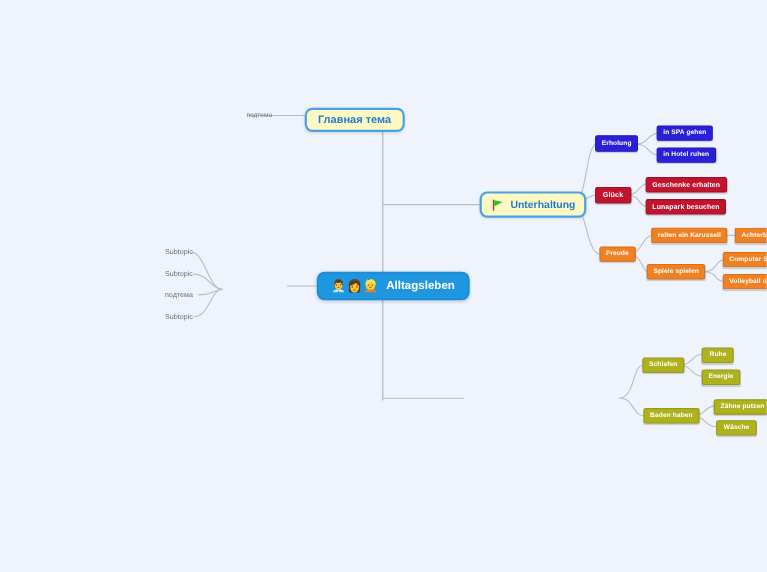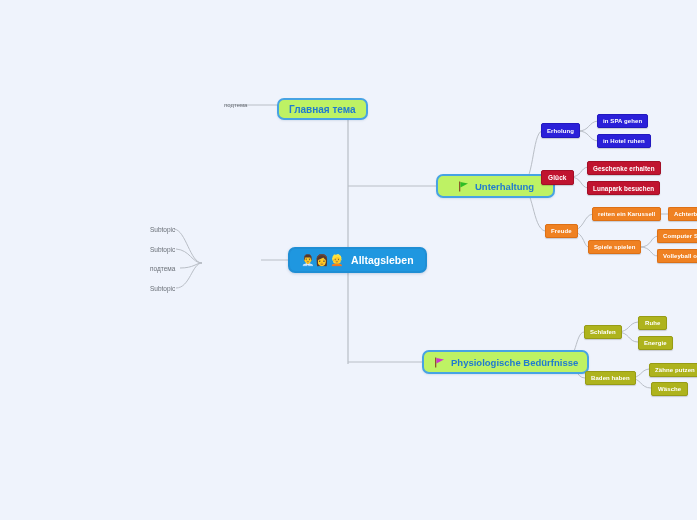--- a/index.html
+++ b/index.html
@@ -28,21 +28,21 @@
 
   
   .node {
     position: absolute;
     box-sizing: border-box;
     white-space: nowrap;
   }
 
   
   .cap {
-    background: #bef264;
+    background: #fef9c3;
     border: 2px solid #47a3e3;
     border-radius: 7px;
     color: #2a7fd4;
     font-weight: bold;
     display: flex;
     align-items: center;
     box-shadow: 0 1px 2px rgba(60,90,140,.13);
   }
   .cap .txt { color: #1f7ad1; }
 
@@ -162,21 +162,21 @@
   <div class="node plain" style="left:150px; top:243px; height:12px; font-size:6.5px;">
     <span>Subtopic</span>
   </div>
   <div class="node plain" style="left:150px; top:262px; height:12px; font-size:6.5px;">
     <span>подтема</span>
   </div>
   <div class="node plain" style="left:150px; top:282px; height:12px; font-size:6.5px;">
     <span>Subtopic</span>
   </div>
 
-  <div class="node cap" style="left:436px; top:174px; height:24px; padding:0 19px; font-size:9.5px;">
+  <div class="node cap" style="left:436px; top:174px; height:24px; padding:0 8px; font-size:9.5px;">
     <svg class="flag" width="13" height="13" viewBox="0 0 13 13">
       <rect x="2" y="1.5" width="1.3" height="10" fill="#8a5a2b"></rect>
       <path d="M3.4 2 L11 3.6 L3.4 7.6 Z" fill="#2fbd25"></path>
     </svg>
     <span class="txt" style="margin-left:5px;">Unterhaltung</span>
   </div>
 
   <div class="node chip indigo" style="left:541px; top:123px; height:15px; padding:0 5px; font-size:6px;">
     <span>Erholung</span>
   </div>
@@ -209,27 +209,20 @@
   <div class="node chip orange" style="left:588px; top:240px; height:14px; padding:0 5px; font-size:6px;">
     <span>Spiele spielen</span>
   </div>
   <div class="node chip orange" style="left:657px; top:229px; height:14px; padding:0 5px; font-size:6px; border-right:none; border-radius:2px 0 0 2px;">
     <span>Computer S</span>
   </div>
   <div class="node chip orange" style="left:657px; top:249px; height:14px; padding:0 5px; font-size:6px; border-right:none; border-radius:2px 0 0 2px;">
     <span>Volleyball o</span>
   </div>
 
-  <div class="node cap" style="left:422px; top:350px; height:24px; padding:0 9px; font-size:9.5px;">
-    <svg class="flag" width="13" height="13" viewBox="0 0 13 13">
-      <rect x="2" y="1.5" width="1.3" height="10" fill="#8a5a2b"></rect>
-      <path d="M3.4 2 L11 3.6 L3.4 7.6 Z" fill="#cc36cc"></path>
-    </svg>
-    <span class="txt" style="margin-left:5px;">Physiologische Bedürfnisse</span>
-  </div>
 
   <div class="node chip olive" style="left:584px; top:325px; height:14px; padding:0 5px; font-size:6px;">
     <span>Schlafen</span>
   </div>
   <div class="node chip olive" style="left:638px; top:316px; height:14px; padding:0 6px; font-size:6px;">
     <span>Ruhe</span>
   </div>
   <div class="node chip olive" style="left:638px; top:336px; height:14px; padding:0 5px; font-size:6px;">
     <span>Energie</span>
   </div>

